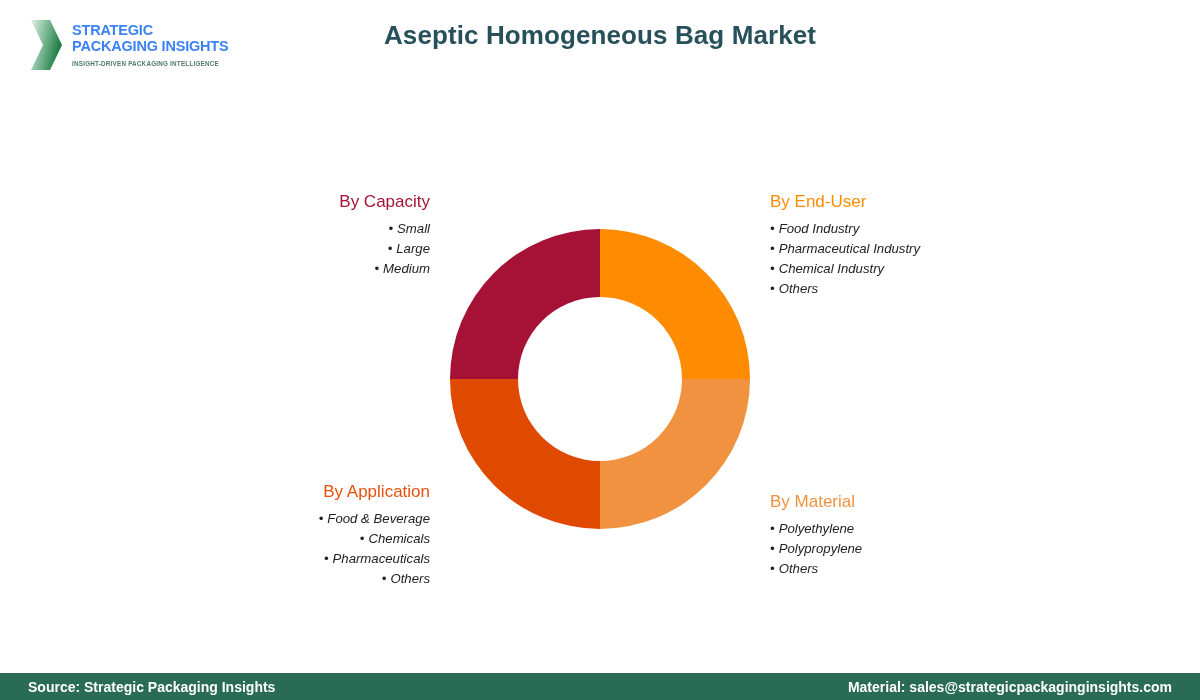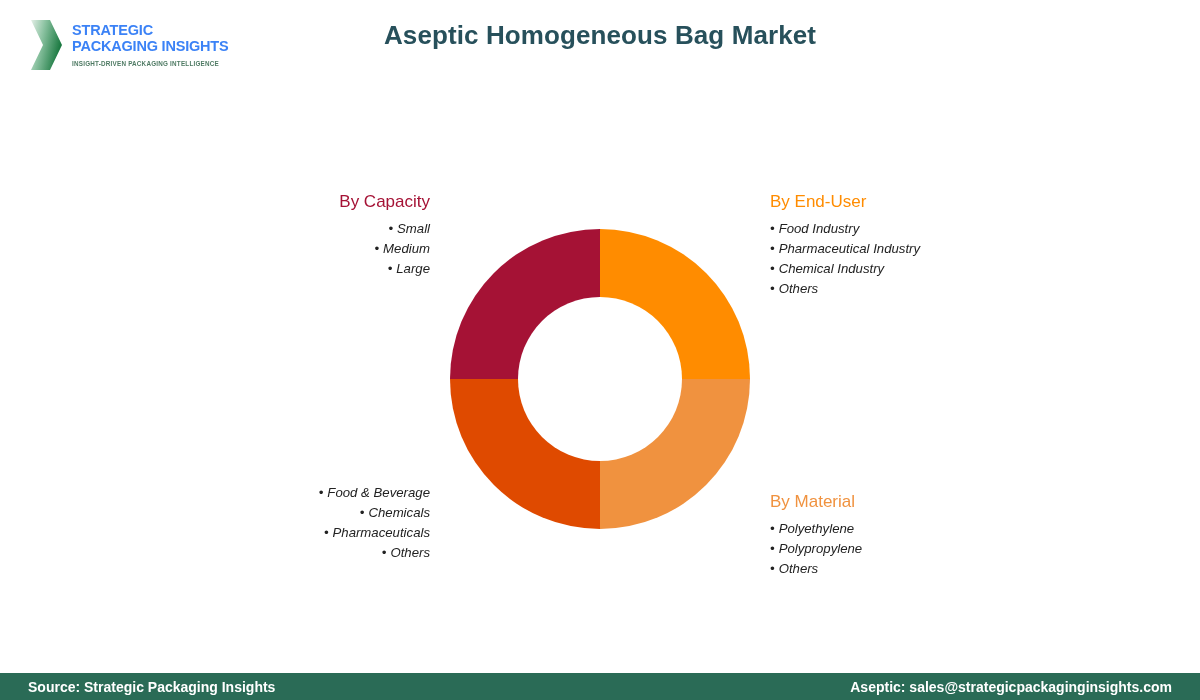--- a/index.html
+++ b/index.html
@@ -151,51 +151,52 @@
           <path d="M 150 150 L 0 150.00000000000003 A 150 150 0 0 1 149.99999999999997 0 Z" fill="#A51235"></path>
         </g>
       <circle cx="150" cy="150" r="82" fill="#ffffff"></circle>
     </svg>
   </div>
 
   <div class="seg seg-left seg-capacity">
     <div class="seg-title" style="color: rgb(165, 18, 53);">By Capacity</div>
     <ul>
       <li><span class="b">•</span><span>Small</span></li>
+      <li><span class="b">•</span><span>Large</span></li>
       <li><span class="b">•</span><span>Medium</span></li>
-      <li><span class="b">•</span><span>Large</span></li>
     </ul>
   </div>
 
   <div class="seg seg-right seg-enduser">
     <div class="seg-title" style="color: rgb(255, 140, 0);">By End-User</div>
     <ul>
       <li><span class="b">•</span><span>Food Industry</span></li>
       <li><span class="b">•</span><span>Pharmaceutical Industry</span></li>
       <li><span class="b">•</span><span>Chemical Industry</span></li>
       <li><span class="b">•</span><span>Others</span></li>
     </ul>
   </div>
 
   <div class="seg seg-left seg-application">
+    <div class="seg-title" style="color: rgb(232, 80, 14);">By Application</div>
     <ul>
       <li><span class="b">•</span><span>Food &amp; Beverage</span></li>
       <li><span class="b">•</span><span>Chemicals</span></li>
       <li><span class="b">•</span><span>Pharmaceuticals</span></li>
       <li><span class="b">•</span><span>Others</span></li>
     </ul>
   </div>
 
   <div class="seg seg-right seg-material">
     <div class="seg-title" style="color: rgb(240, 146, 63);">By Material</div>
     <ul>
       <li><span class="b">•</span><span>Polyethylene</span></li>
       <li><span class="b">•</span><span>Polypropylene</span></li>
       <li><span class="b">•</span><span>Others</span></li>
     </ul>
   </div>
 
   <div class="footer">
     <div class="footer-text">Source: Strategic Packaging Insights</div>
-    <div class="footer-text">Aseptic: sales@strategicpackaginginsights.com</div>
+    <div class="footer-text">Material: sales@strategicpackaginginsights.com</div>
   </div>
 
 </div>
 
 </body></html>

